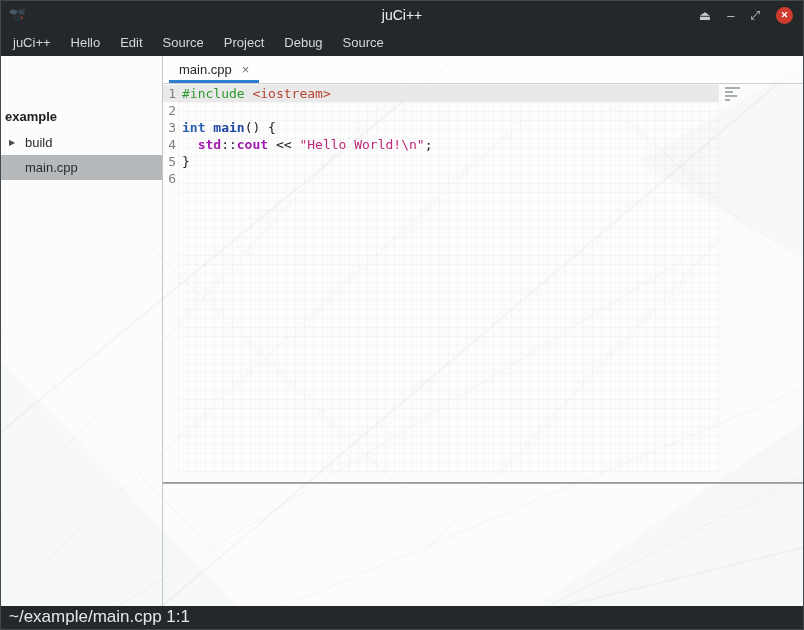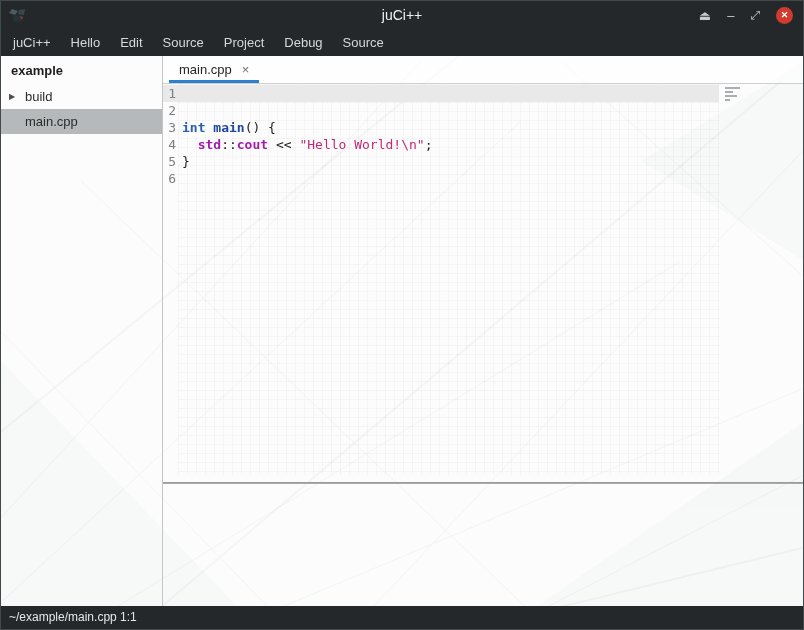--- a/index.html
+++ b/index.html
@@ -40,21 +40,21 @@
   }
   .menu-item{ padding:0 10px; line-height:27px; }
 
   
   .content{ position:relative; z-index:1; flex:1; display:flex; min-height:0; }
 
   .sidebar{
     width:162px; flex:none; border-right:1px solid #c3c6c8; background:transparent;
     font-size:13px; color:#2c2c2c; overflow:hidden;
   }
-  .project-header{ font-weight:bold; padding:7px 6px 6px 10px; font-size:13px; color:#1d1d1d; }
+  .project-header{ font-weight:bold; padding:7px 6px 6px 4px; font-size:13px; color:#1d1d1d;margin-top:46px; }
   .tree-item{ position:relative; height:25px; line-height:25px; padding-left:24px; }
   .tree-item.selected{ background:var(--selected-bg); }
   .expander{ position:absolute; left:8px; top:0; font-size:8px; color:#4b4b4b; line-height:25px; }
 
   .main{ flex:1; display:flex; flex-direction:column; min-width:0; }
 
   .tabbar{
     height:28px; flex:none; border-bottom:1px solid #cfcfcf;
     display:flex; align-items:stretch; background:rgba(255,255,255,0.55);
   }
@@ -87,21 +87,21 @@
 
   .minimap{ position:absolute; top:3px; right:58px; width:20px; }
   .minimap-line{ height:2px; margin-bottom:2px; background:#9aa0a3; opacity:0.85; }
 
   .splitter{ height:2px; flex:none; background:#ababab; border-top:1px solid #9b9b9b; }
   .bottom-panel{ flex:1; background:transparent; }
 
   .statusbar{
     position:relative; z-index:2; height:23px; flex:none;
     background:var(--titlebar-bg); color:#e6e6e6;
-    font-size:12px; line-height:22px; padding-left:8px;
+    font-size:17px; line-height:22px; padding-left:8px;
   }
 </style>
 </head>
 <body>
 
 <div class="window">
 
   <svg class="texture" width="804" height="630" viewBox="0 0 804 630" xmlns="http://www.w3.org/2000/svg">
     <g stroke="#5f707c" stroke-width="1" opacity="0.06" fill="none">
       <line x1="-40" y1="560" x2="420" y2="60"></line>
@@ -174,20 +174,21 @@
           <span>main.cpp</span>
           <span class="tab-close">×</span>
         </div>
       </div>
 
       <div class="editor">
         <div class="grid"></div>
         <div class="lines">
             <div class="code-line hl">
               <span class="ln">1</span>
+              <span class="code"><span class="tok-preproc">#include</span><span> </span><span class="tok-incl">&lt;iostream&gt;</span></span>
             </div>
             <div class="code-line">
               <span class="ln">2</span>
               <span class="code"></span>
             </div>
             <div class="code-line">
               <span class="ln">3</span>
               <span class="code"><span class="tok-type">int</span><span> </span><span class="tok-func">main</span><span>() {</span></span>
             </div>
             <div class="code-line">

